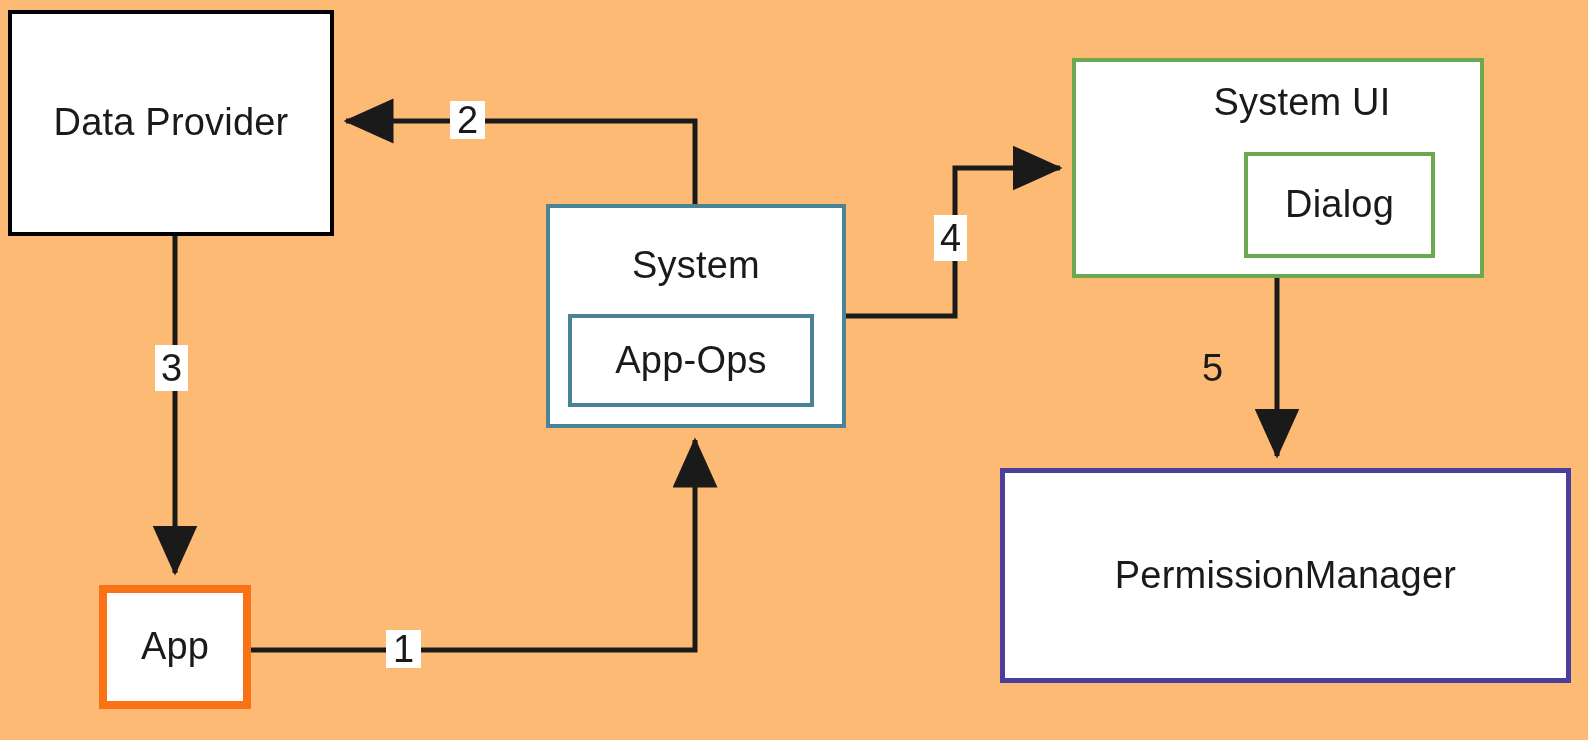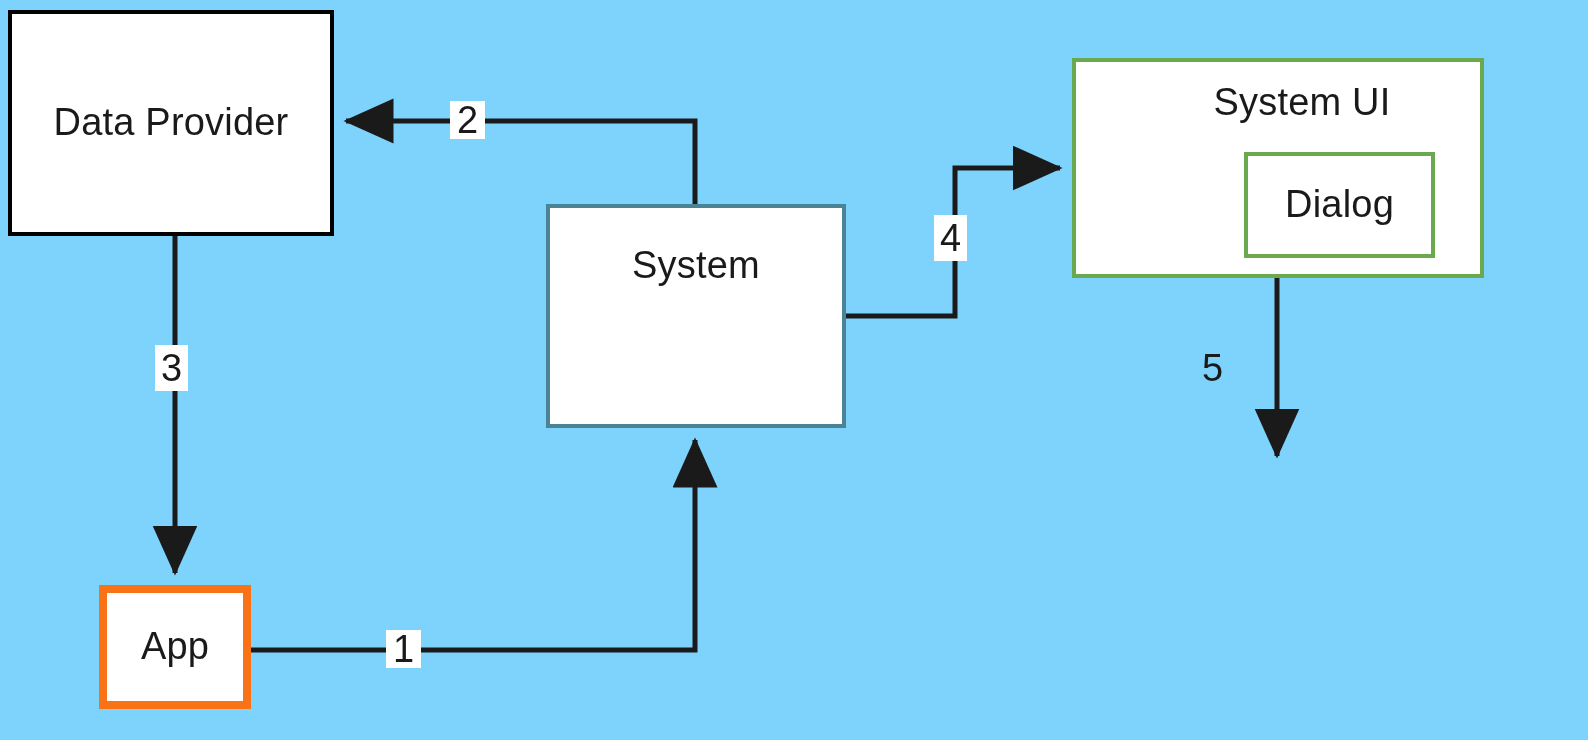--- a/index.html
+++ b/index.html
@@ -8,21 +8,21 @@
     padding: 0;
     background: #ffffff;
   }
   body {
     font-family: "Liberation Sans", sans-serif;
   }
   #diagram-root {
     position: relative;
     width: 1588px;
     height: 740px;
-    background: #7dd3fc;
+    background: #fdba74;
     overflow: hidden;
     text-align: right;
   }
   #diagram-svg {
     position: absolute;
     left: 0;
     top: 0;
     width: 1588px;
     height: 740px;
     display: block;
@@ -168,29 +168,35 @@
   </div>
 
   <div class="node-box" id="node-app">
     <span class="node-label">App</span>
   </div>
 
   <div class="node-box" id="node-system">
     <span class="node-label">System</span>
   </div>
 
+  <div class="node-box" id="node-app-ops">
+    <span class="node-label">App-Ops</span>
+  </div>
 
   <div class="node-box" id="node-system-ui">
     <span class="node-label">System UI</span>
   </div>
 
   <div class="node-box" id="node-dialog">
     <span class="node-label">Dialog</span>
   </div>
 
+  <div class="node-box" id="node-permission-manager">
+    <span class="node-label">PermissionManager</span>
+  </div>
 
   <span class="edge-label" id="edge-label-1">1</span>
   <span class="edge-label" id="edge-label-2">2</span>
   <span class="edge-label" id="edge-label-3">3</span>
   <span class="edge-label" id="edge-label-4">4</span>
   <span class="edge-label" id="edge-label-5">5</span>
 
 </div>
 
 </body></html>

